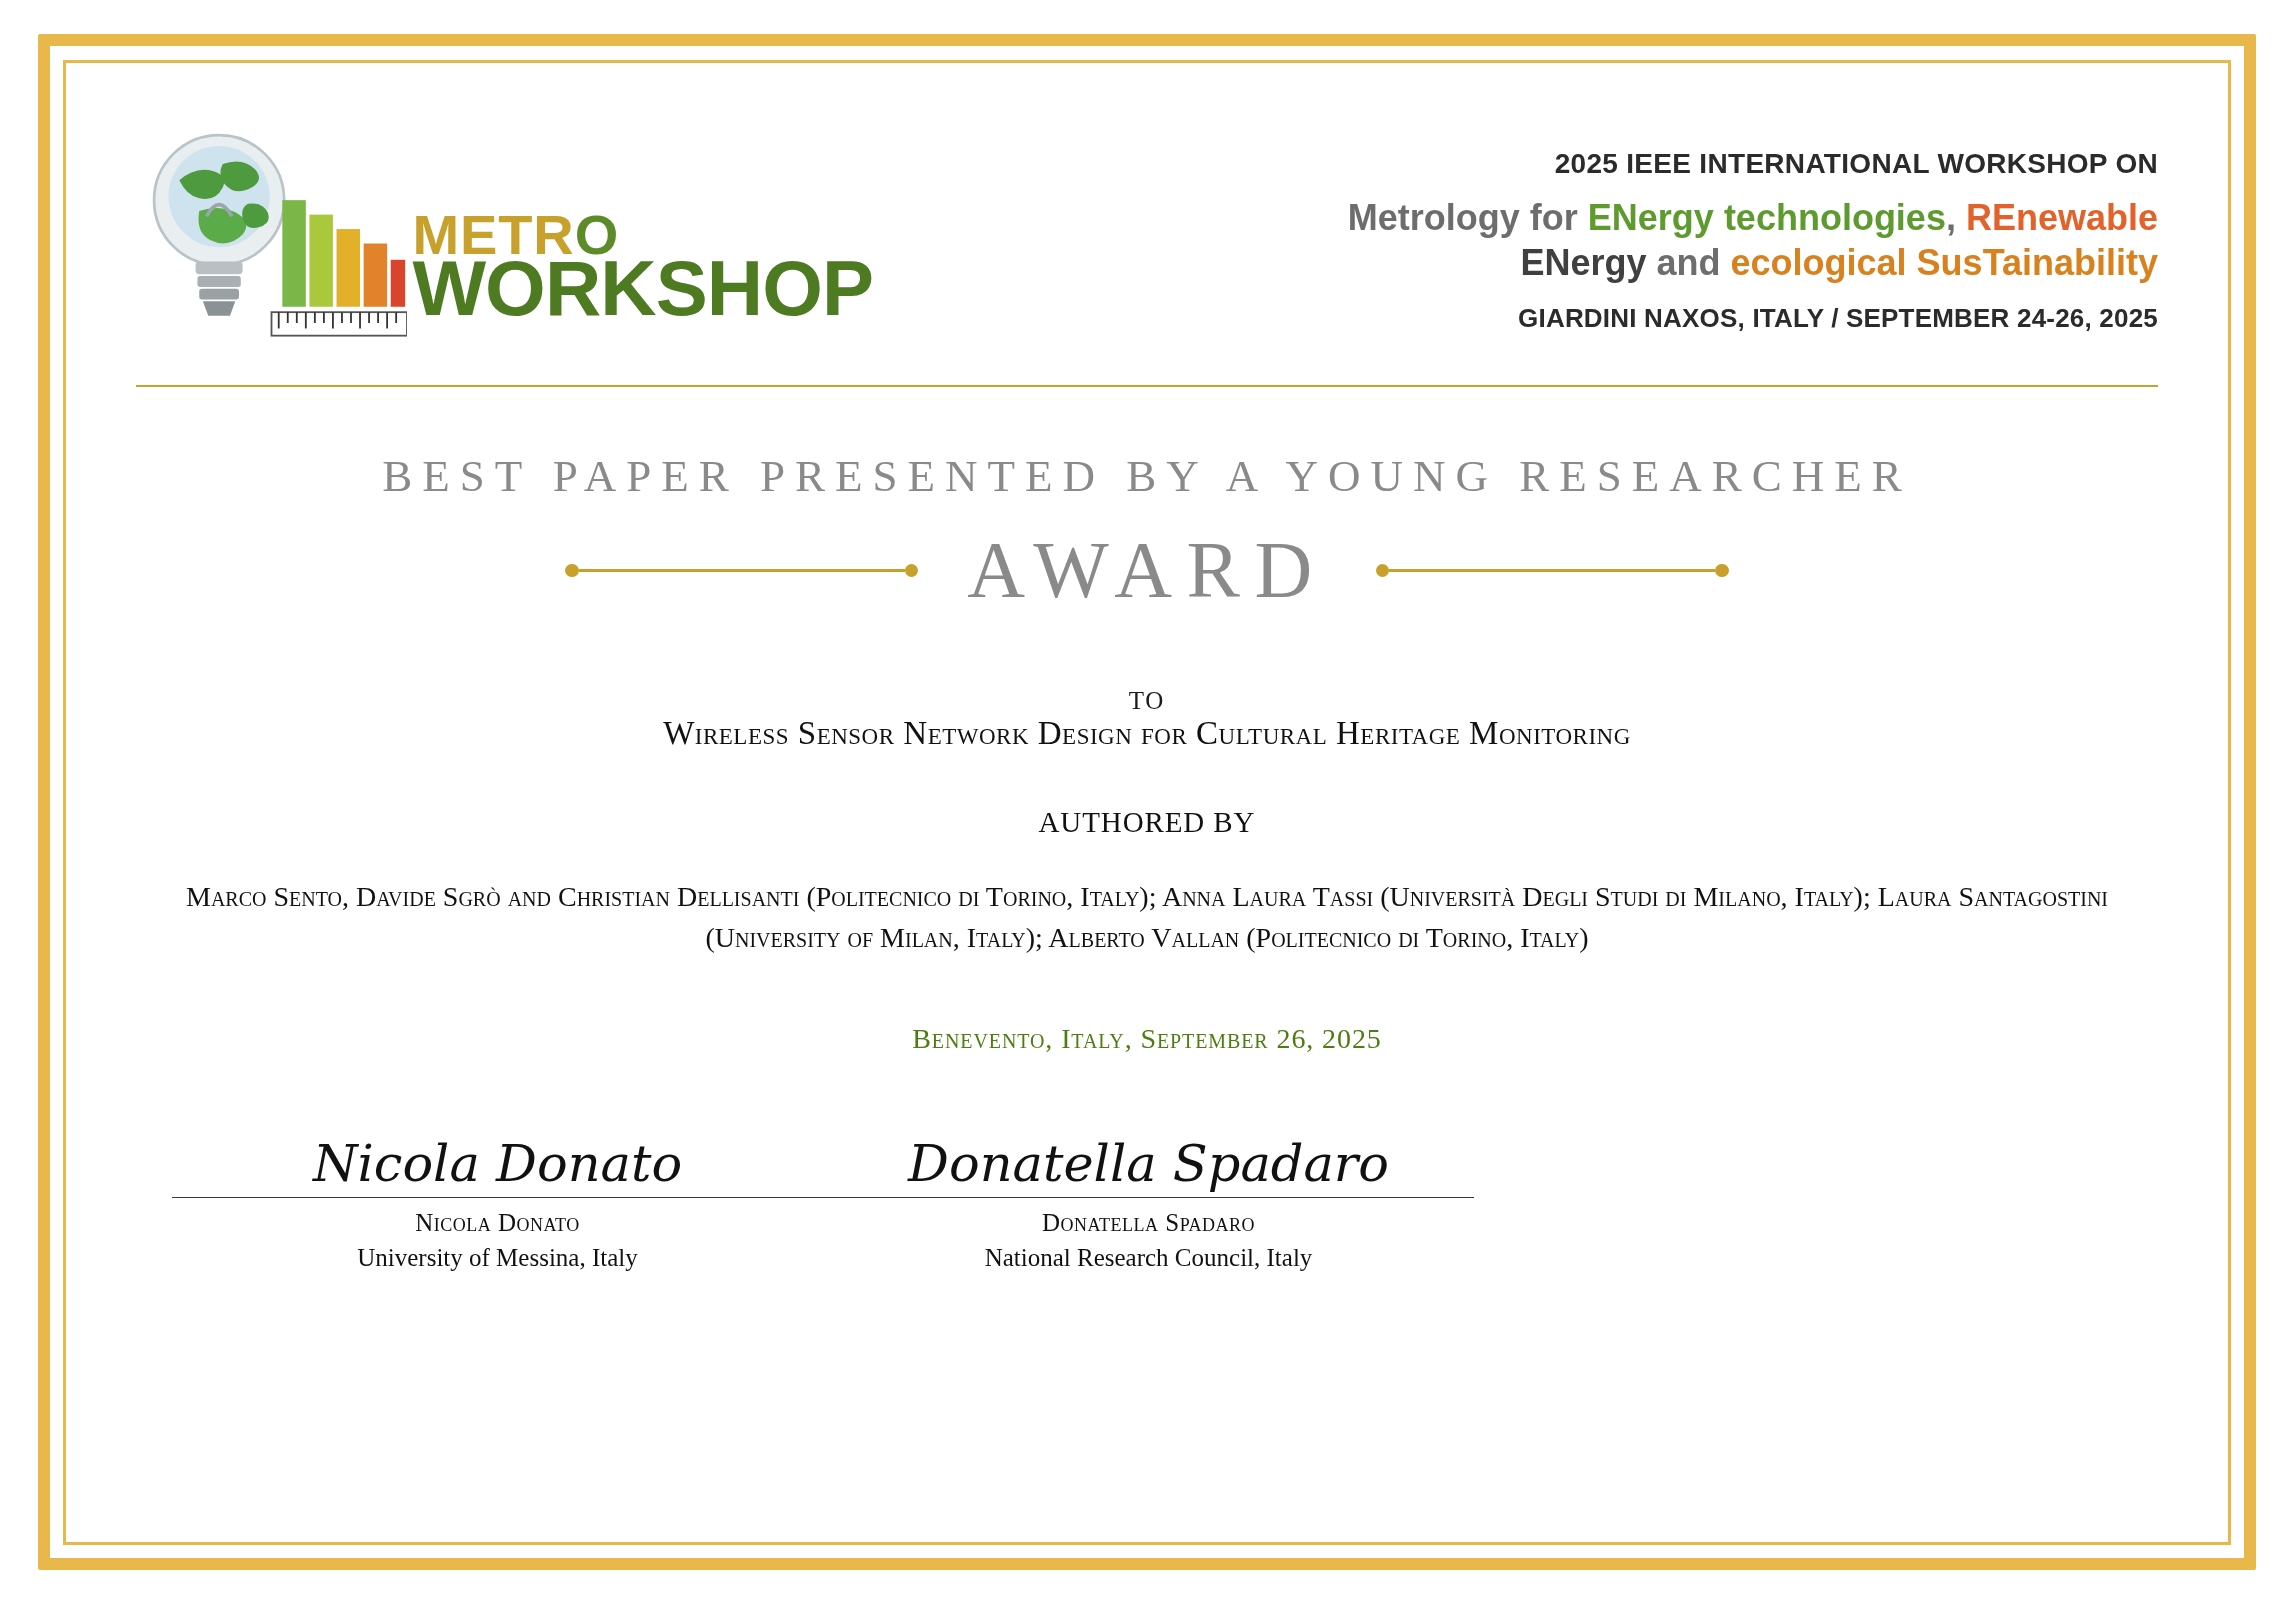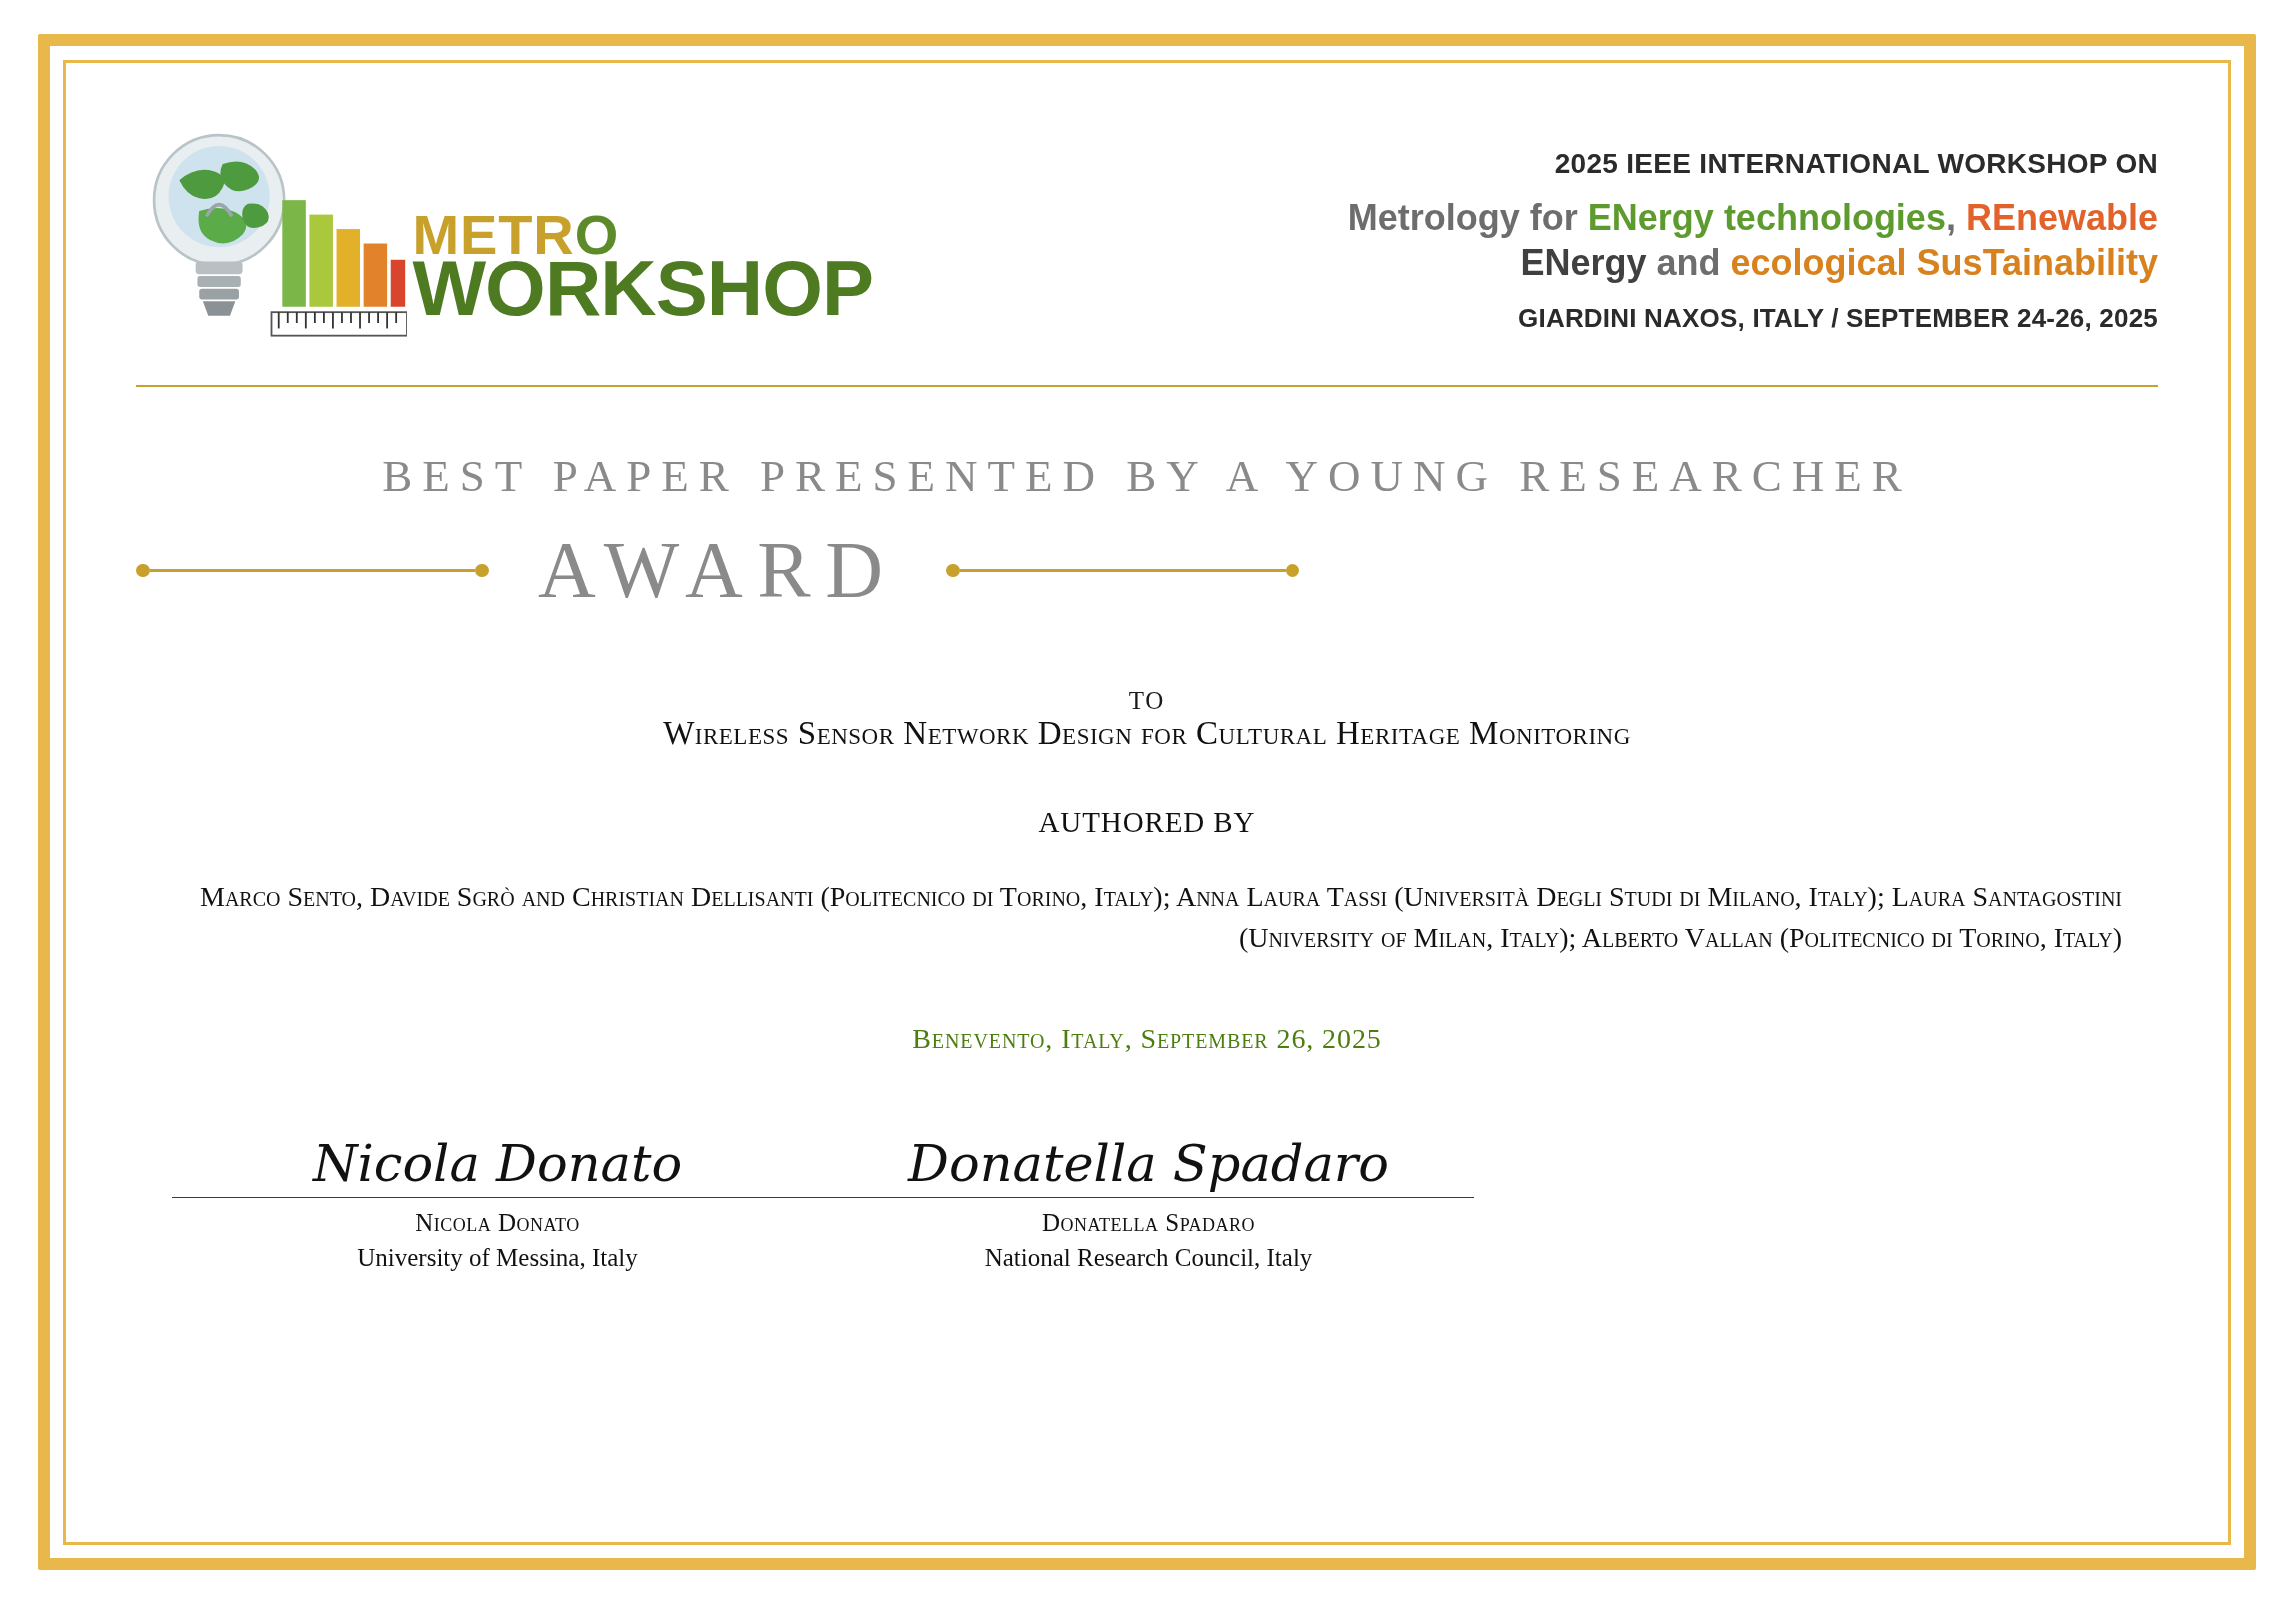--- a/index.html
+++ b/index.html
@@ -129,20 +129,21 @@
     text-align: center;
     margin-top: 63px;
     font-family: "Liberation Serif", serif;
     font-size: 45px;
     letter-spacing: 10px;
     color: #8a8a8a;
   }
   .award-row {
     display: flex;
     align-items: center;
+    justify-content: center;
     margin-top: 23.5px;
   }
   .award-word {
     font-size: 80px;
     letter-spacing: 14.5px;
     color: #8a8a8a;
     padding: 0 49px;
     font-family: "Liberation Serif", serif;
   }
   .deco {
@@ -179,21 +180,21 @@
   }
   .authored-by {
     text-align: center;
     margin-top: 54px;
     font-size: 29px;
     color: #111111;
     font-variant: small-caps;
     letter-spacing: 0.9px;
   }
   .authors {
-    text-align: right;
+    text-align: center;
     margin-top: 38px;
     font-size: 28px;
     color: #111111;
     font-variant: small-caps;
     line-height: 1.45;
     padding: 0 36px;
   }
   .place-date {
     text-align: center;
     margin-top: 65px;

